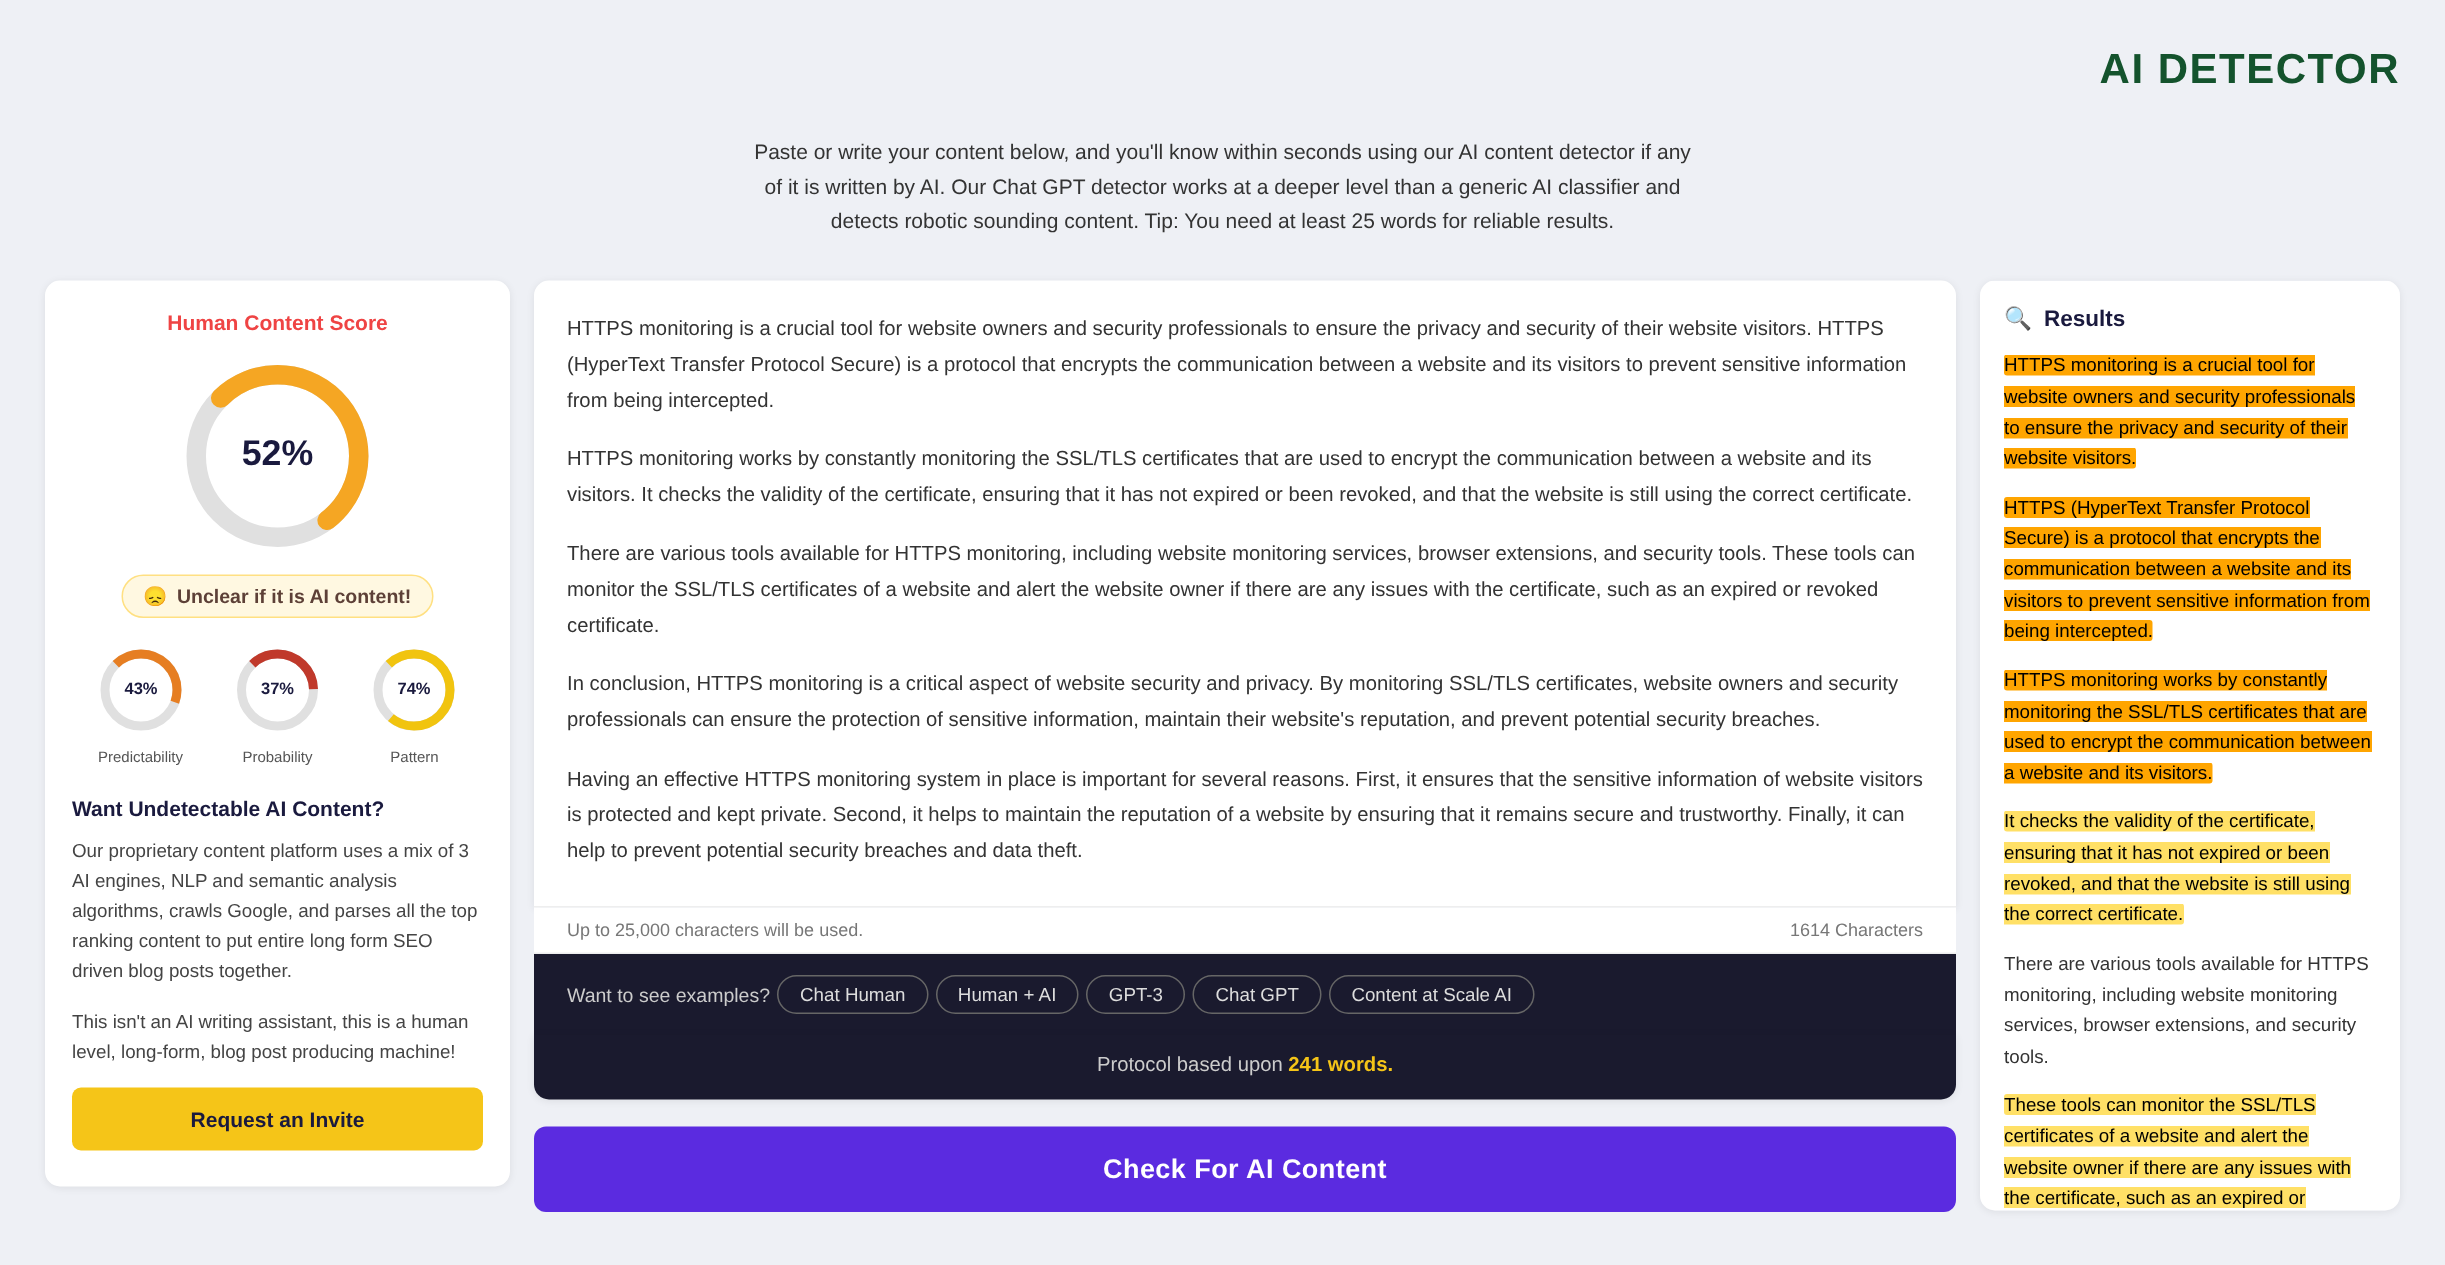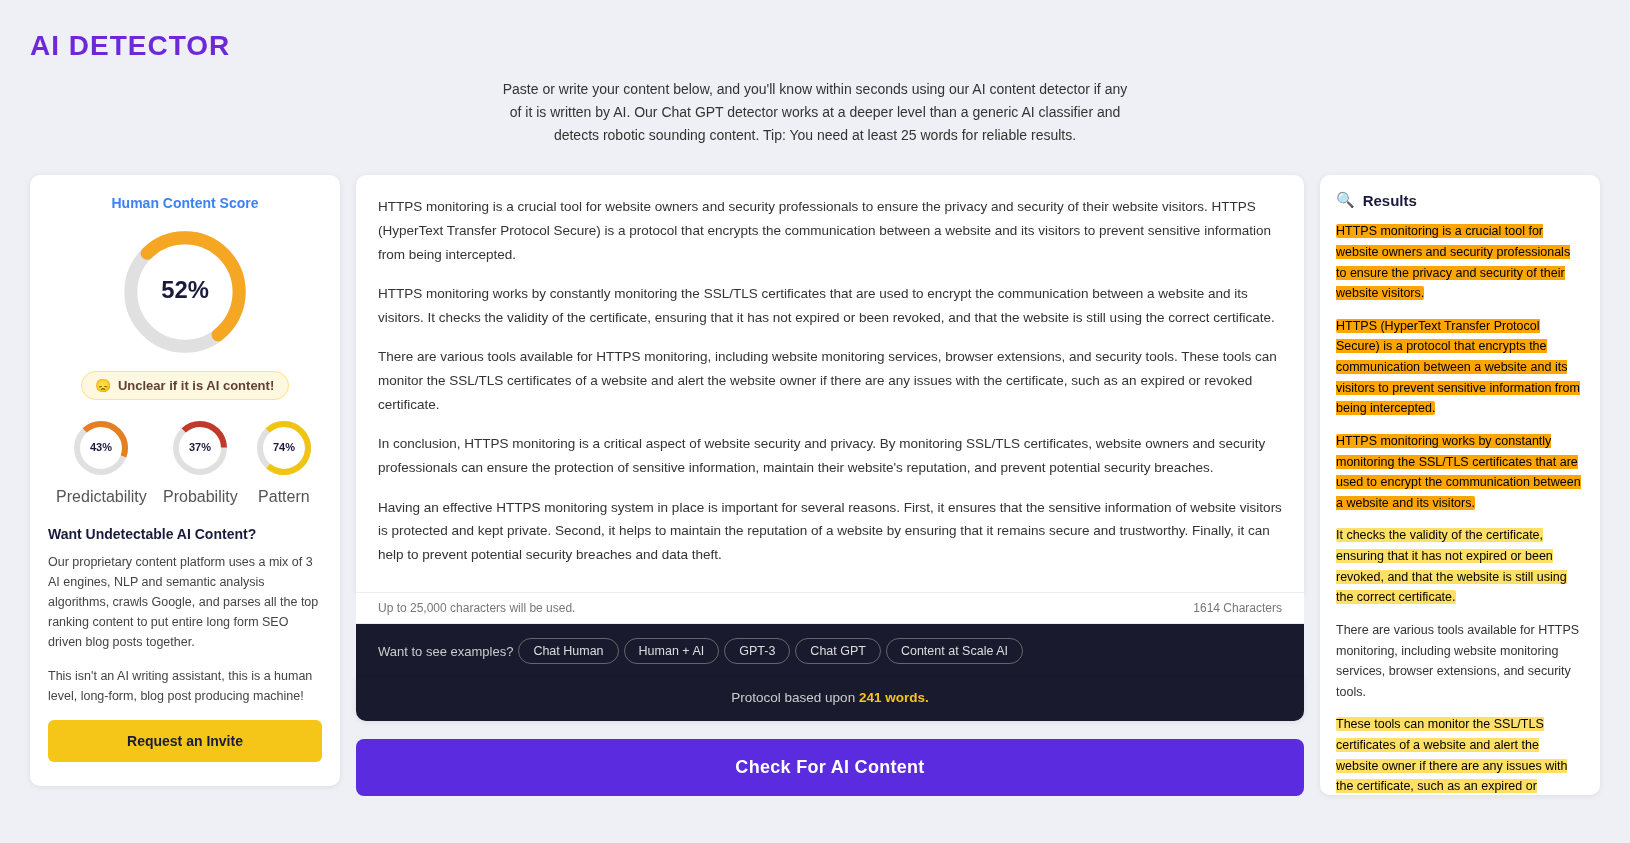--- a/index.html
+++ b/index.html
@@ -8,26 +8,26 @@
       font-family: -apple-system, BlinkMacSystemFont, 'Segoe UI', sans-serif;
       color: #222;
       min-height: 843px;
     }
     .page-wrapper {
       max-width: 1630px;
       margin: 0 auto;
       padding: 20px 30px 30px;
     }
     .page-title {
-      text-align: left;
+      text-align: right;
       font-size: 28px;
       font-weight: 800;
-      color: #6d28d9;
+      color: #14532d;
       letter-spacing: 1px;
-      margin-bottom: 16px;
+      margin-bottom: 28px;
       padding-top: 10px;
     }
     .subtitle {
       text-align: center;
       font-size: 14px;
       color: #333;
       line-height: 1.65;
       max-width: 640px;
       margin: 0 auto 28px;
     }
@@ -42,21 +42,21 @@
       min-width: 310px;
       background: #fff;
       border-radius: 10px;
       padding: 20px 18px 24px;
       box-shadow: 0 1px 6px rgba(0,0,0,0.08);
     }
     .human-score-title {
       text-align: center;
       font-size: 14px;
       font-weight: 600;
-      color: #3b82f6;
+      color: #ef4444;
       margin-bottom: 16px;
     }
     .donut-container {
       display: flex;
       justify-content: center;
       margin-bottom: 14px;
     }
     .donut-svg {
       width: 130px;
       height: 130px;
@@ -88,21 +88,21 @@
       justify-content: space-around;
       margin-bottom: 20px;
     }
     .mini-score-item {
       display: flex;
       flex-direction: column;
       align-items: center;
       gap: 6px;
     }
     .mini-score-label {
-      font-size: 16px;
+      font-size: 10px;
       color: #555;
       margin-top: 4px;
     }
     .mini-donut-svg {
       width: 60px;
       height: 60px;
     }
     .mini-donut-text {
       font-size: 11px;
       font-weight: 700;

